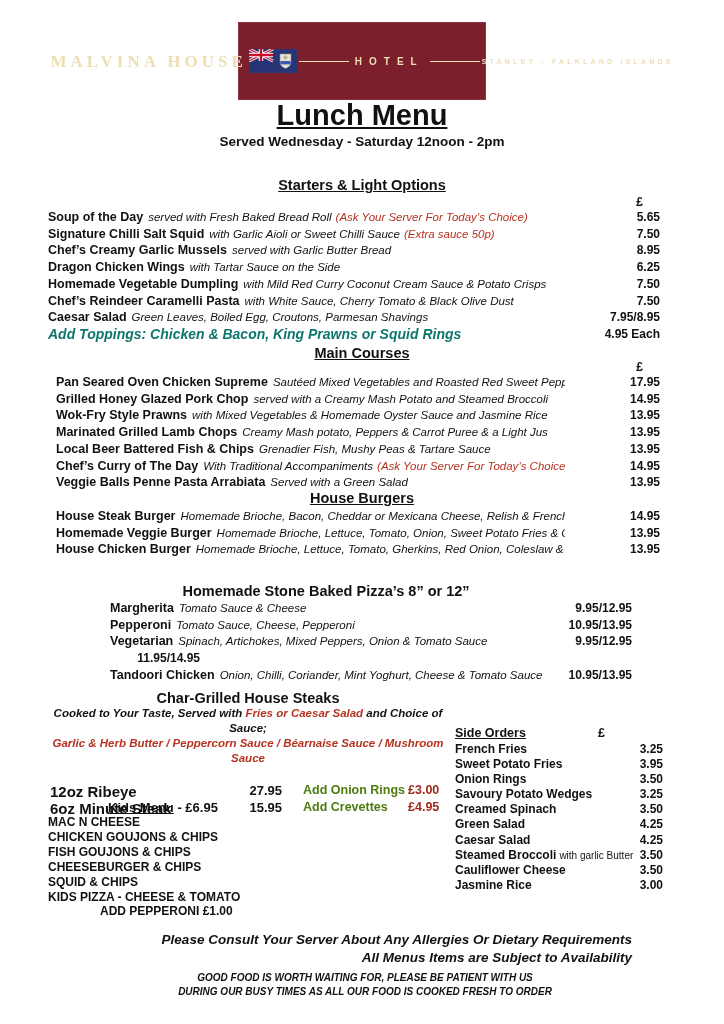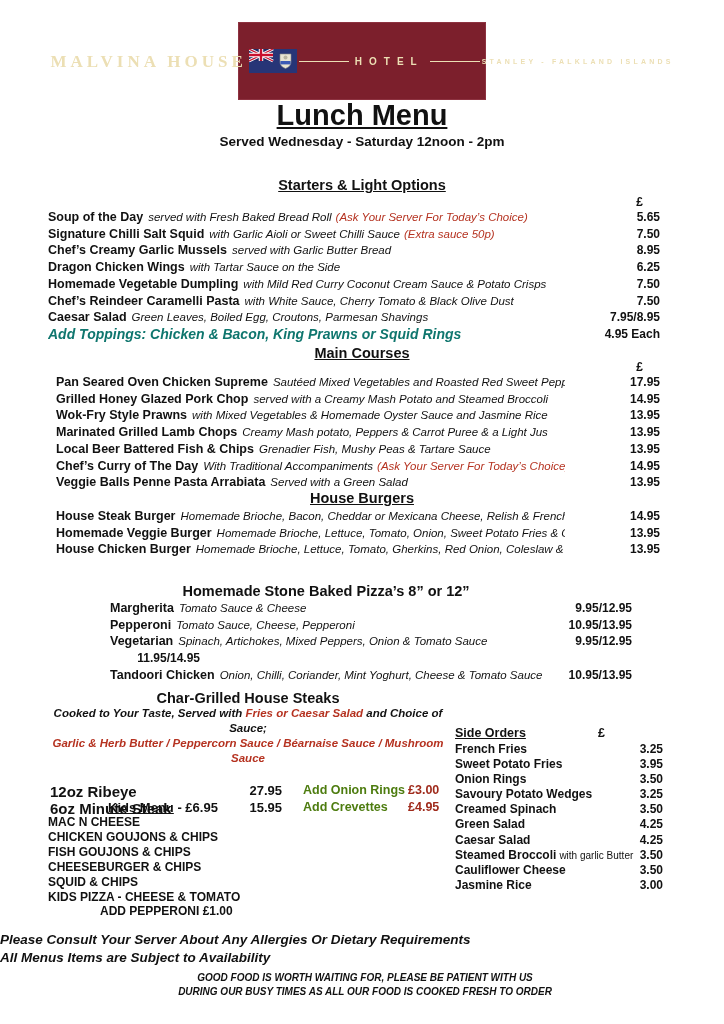--- a/index.html
+++ b/index.html
@@ -55,21 +55,21 @@
   .srow{display:flex;justify-content:space-between;align-items:baseline;
         font-size:12px;font-weight:bold;line-height:15.1px;white-space:nowrap;}
   .srow .sfx{font-weight:normal;font-size:10px;margin-left:3px;}
   
   .kids{position:absolute;left:48px;top:800px;width:260px;}
   .kids .khead{text-align:center;font-size:13px;font-weight:bold;padding-right:30px;}
   .kids .khead .t{text-decoration:underline;}
   .krow{font-size:12px;font-weight:bold;line-height:14.9px;white-space:nowrap;}
   .krow.kaddon{padding-left:52px;}
   
-  .foot1{position:absolute;top:931px;left:0;width:632px;text-align:left;
+  .foot1{position:absolute;top:931px;left:0;width:632px;text-align:right;
          font-size:13.5px;font-weight:bold;font-style:italic;line-height:18px;}
   .foot2{position:absolute;top:971px;left:0;width:730px;text-align:center;
          font-size:10px;font-weight:bold;font-style:italic;line-height:13.5px;}
 </style>
 </head>
 <body>
 
 <div class="page">
 
   <div class="logo">

